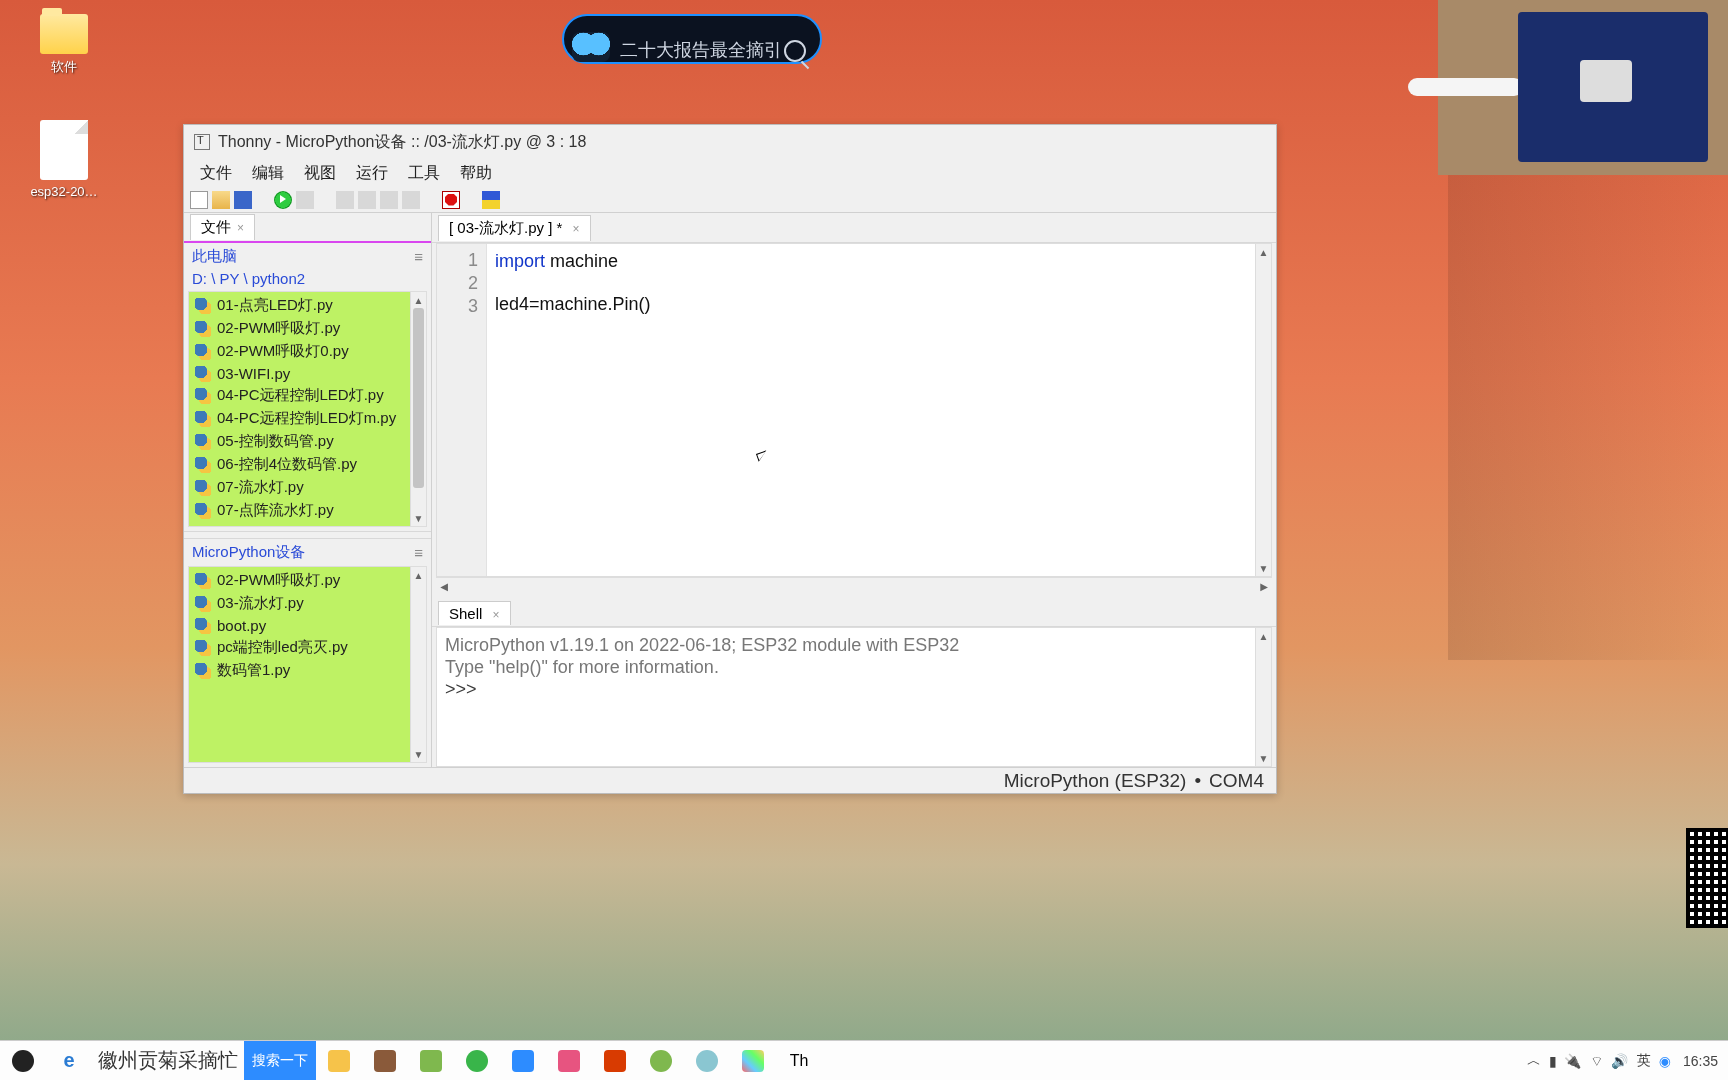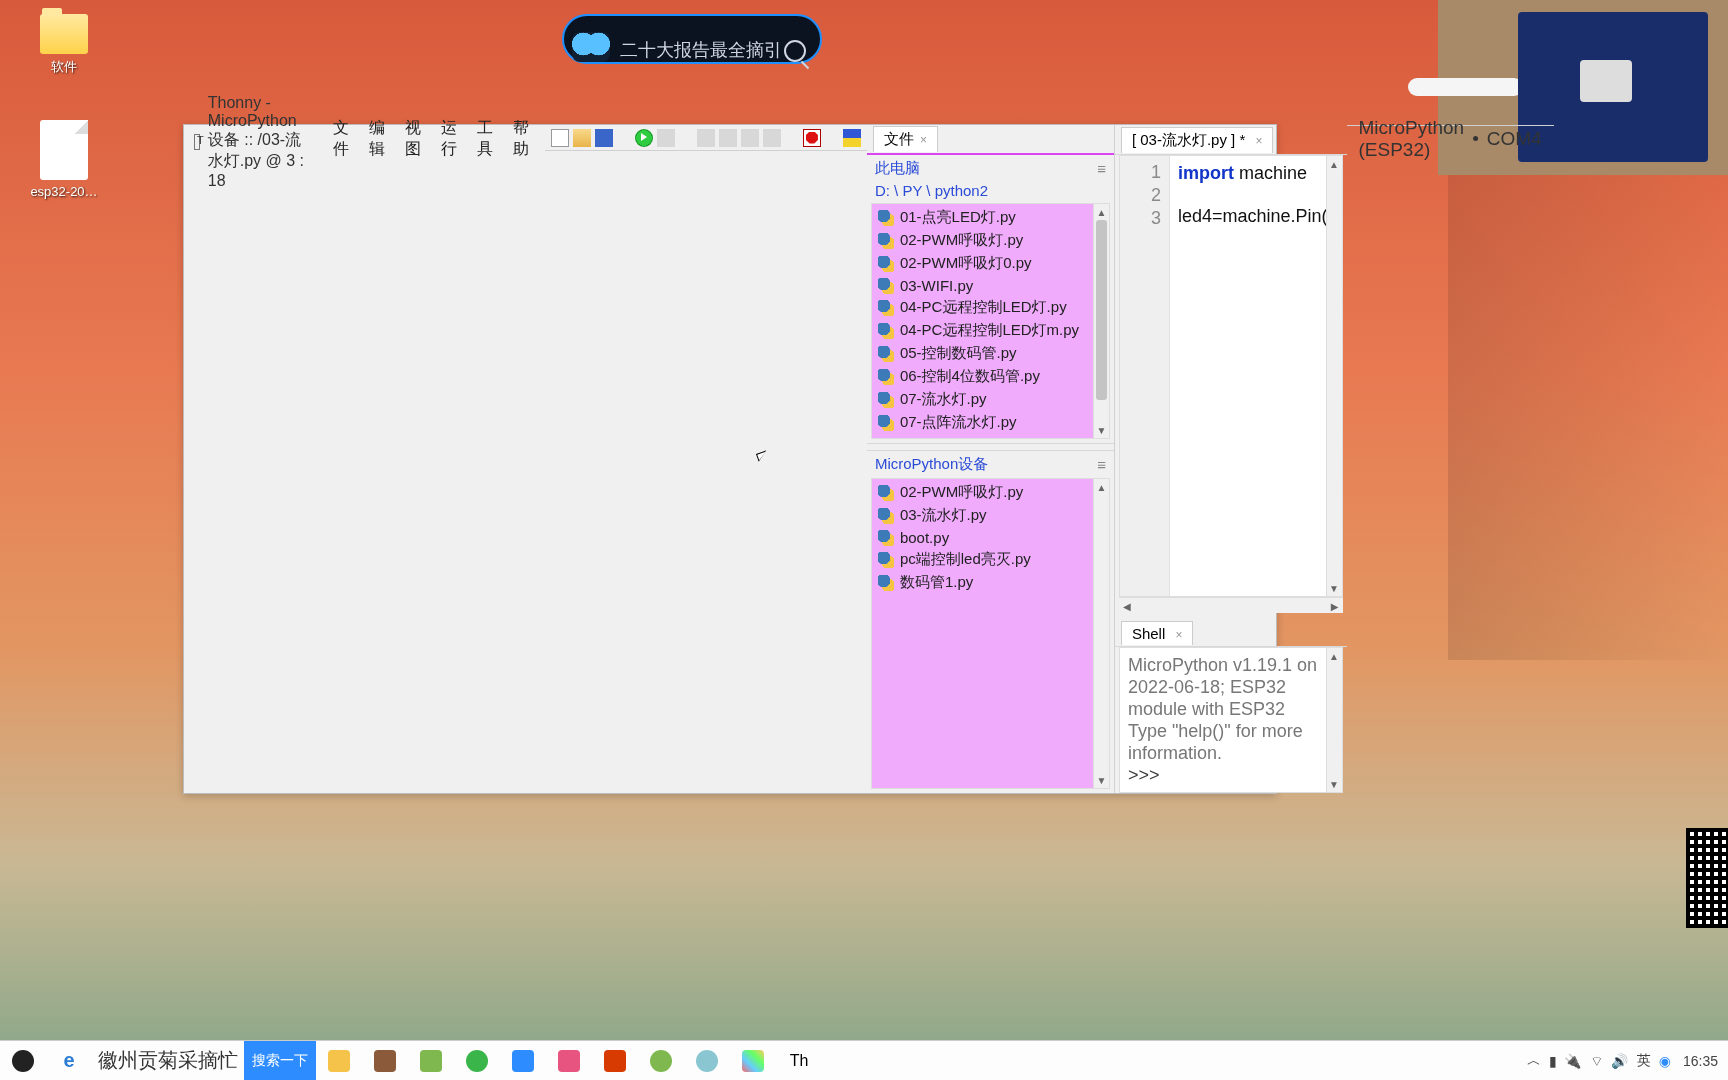--- a/index.html
+++ b/index.html
@@ -33,21 +33,21 @@
 .hw-photo .board{position:absolute;left:80px;top:12px;width:190px;height:150px;background:#1a2d6b;border-radius:4px;}
 .hw-photo .board::before{content:"";position:absolute;left:62px;top:48px;width:52px;height:42px;background:#ddd;border-radius:4px;}
 .hw-photo .cable{position:absolute;left:-30px;top:78px;width:115px;height:18px;background:#f5f5f5;border-radius:9px;}
 
 .qr{position:absolute;right:0;bottom:152px;width:42px;height:100px;background:
   repeating-linear-gradient(0deg,#000 0 4px,#fff 4px 8px),
   repeating-linear-gradient(90deg,#000 0 4px,transparent 4px 8px);
   background-blend-mode:multiply;}
 
 
-.thonny{position:absolute;left:183px;top:124px;width:1094px;height:670px;background:#f0f0f0;border:1px solid #bcbcbc;display:flex;flex-direction:row;box-shadow:0 2px 8px rgba(0,0,0,0.2);}
+.thonny{position:absolute;left:183px;top:124px;width:1094px;height:670px;background:#f0f0f0;border:1px solid #bcbcbc;display:flex;flex-direction:column;box-shadow:0 2px 8px rgba(0,0,0,0.2);}
 .titlebar{height:34px;display:flex;align-items:center;padding:0 10px;font-size:16px;color:#333;}
 .titlebar .tico{width:16px;height:16px;margin-right:8px;border:1px solid #777;position:relative;}
 .titlebar .tico::before{content:"T";position:absolute;font-size:11px;left:2px;top:-1px;}
 .menubar{height:28px;display:flex;align-items:center;padding:0 6px;font-size:16px;color:#222;}
 .menubar span{padding:2px 10px;}
 .toolbar{height:26px;display:flex;align-items:center;padding:0 6px;gap:4px;border-bottom:1px solid #d0d0d0;}
 .tb-btn{width:18px;height:18px;display:inline-block;}
 .tb-new{background:#fff;border:1px solid #999;}
 .tb-open{background:linear-gradient(180deg,#f8d98a,#e8b44a);}
 .tb-save{background:#3a66c9;}
@@ -62,38 +62,38 @@
 .body-row{flex:1;display:flex;min-height:0;}
 
 .side{width:248px;display:flex;flex-direction:column;border-right:1px solid #d0d0d0;background:#f0f0f0;}
 .side-tabs{height:30px;display:flex;align-items:center;border-bottom:2px solid #d946ef;}
 .side-tab{background:#fff;border:1px solid #ccc;border-bottom:none;padding:3px 10px;margin-left:6px;font-size:15px;}
 .side-tab .x{color:#999;margin-left:6px;font-size:12px;}
 .panel{flex:1;display:flex;flex-direction:column;min-height:0;}
 .panel-head{display:flex;align-items:center;justify-content:space-between;padding:4px 8px;font-size:15px;color:#2a4bd7;}
 .panel-head .burger{color:#888;}
 .panel-sub{padding:0 8px 4px;font-size:15px;color:#2a4bd7;}
-.panel-list{flex:1;overflow:hidden;background:#f0abfc;border:1px solid #ddd;margin:0 4px 4px;position:relative;}
+.panel-list{flex:1;overflow:hidden;background:#bef264;border:1px solid #ddd;margin:0 4px 4px;position:relative;}
 .panel-list ul{list-style:none;padding:2px 0;}
 .panel-list li{display:flex;align-items:center;padding:2px 6px;font-size:15px;color:#222;}
 .py-ico{width:16px;height:16px;margin-right:6px;background:radial-gradient(circle at 35% 35%,#3d7ab8 0 45%,transparent 46%),radial-gradient(circle at 65% 65%,#f5c542 0 45%,transparent 46%);}
 .vscroll{position:absolute;right:0;top:0;width:16px;height:100%;background:#f0f0f0;border-left:1px solid #ddd;}
 .vscroll .thumb{position:absolute;left:2px;right:2px;background:#c4c4c4;border-radius:3px;}
 .arrow{position:absolute;left:0;right:0;height:16px;display:flex;align-items:center;justify-content:center;color:#666;font-size:10px;}
 
 .panel-divider{height:8px;background:#f0f0f0;border-top:1px solid #d8d8d8;border-bottom:1px solid #d8d8d8;}
 
 .main{flex:1;display:flex;flex-direction:column;min-width:0;}
 .edit-tabs{height:30px;display:flex;align-items:center;border-bottom:1px solid #d8d8d8;}
 .edit-tab{background:#fff;border:1px solid #ccc;border-bottom:none;padding:3px 10px;margin-left:6px;font-size:15px;}
 .editor-wrap{flex:1;display:flex;min-height:0;border:1px solid #ddd;margin:0 4px;background:#fff;position:relative;}
 .gutter{width:50px;background:#efefef;border-right:1px solid #e2e2e2;text-align:right;padding:6px 8px 0 0;font-family:Consolas,monospace;font-size:18px;color:#8a8a8a;}
 .gutter div{height:23px;}
 .code{flex:1;padding:6px 8px;font-family:Consolas,monospace;font-size:18px;white-space:pre;color:#111;}
-.kw{color:#1135c9;font-weight:bold;}
+.kw{color:#1135c9;font-weight:normal;}
 .editor-wrap .vscroll{height:100%;}
 .hscroll{height:16px;background:#f0f0f0;border-top:1px solid #ddd;margin:0 4px;position:relative;}
 .hscroll .la,.hscroll .ra{position:absolute;top:0;width:16px;height:16px;display:flex;align-items:center;justify-content:center;color:#666;font-size:10px;}
 .hscroll .la{left:0;} .hscroll .ra{right:0;}
 
 .shell-tabs{height:28px;display:flex;align-items:center;border-bottom:1px solid #d8d8d8;margin-top:6px;}
 .shell-area{flex:0 0 140px;background:#fff;border:1px solid #ddd;margin:0 4px;padding:6px 8px;font-family:Consolas,monospace;font-size:18px;color:#777;position:relative;}
 .shell-area .prompt{color:#3a3a3a;}
 .shell-area .vscroll{height:100%;}
 

